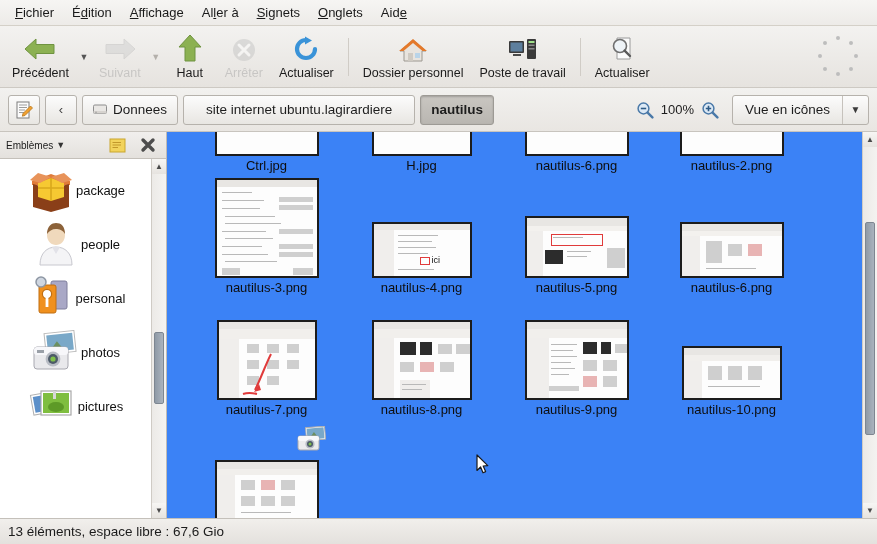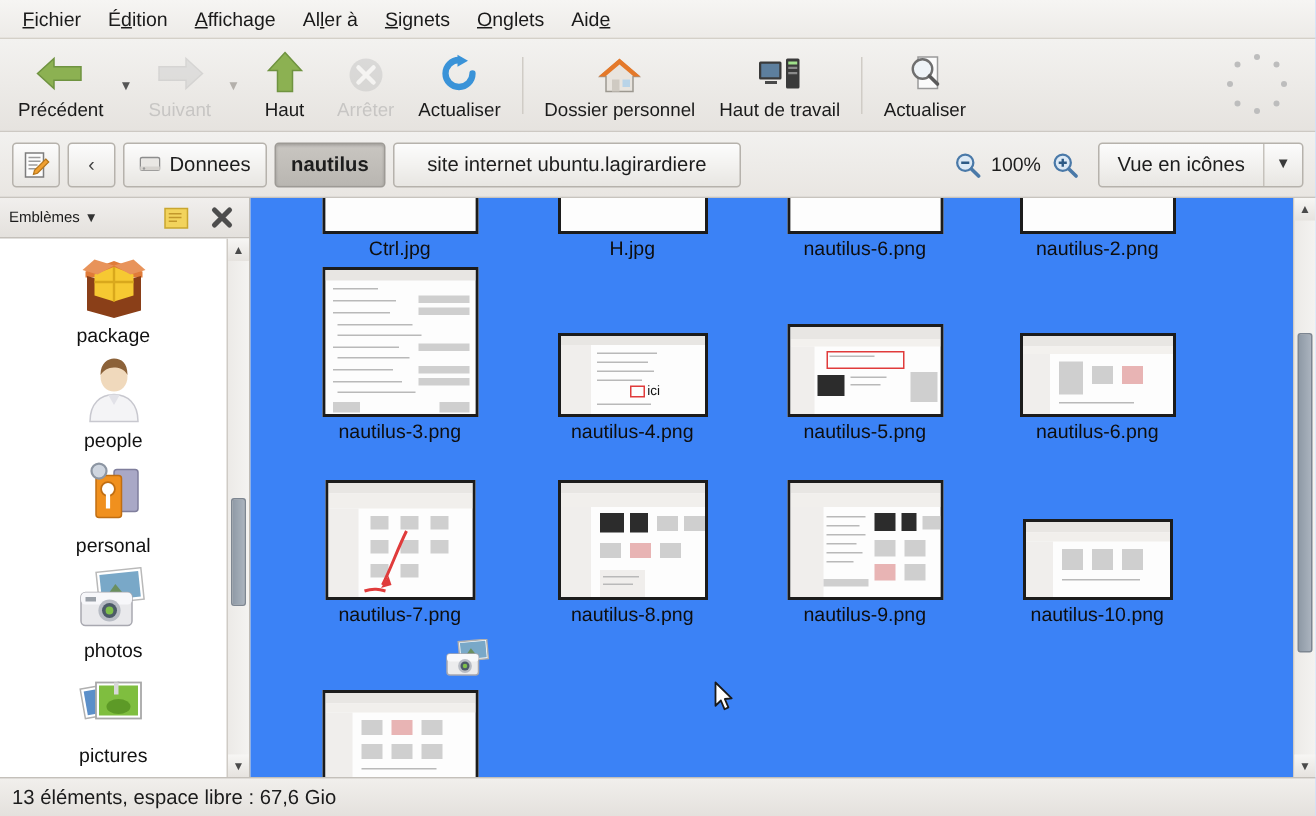--- a/index.html
+++ b/index.html
@@ -130,21 +130,21 @@
   .side-title { font-size: 10px; color: #1b1b1b; }
   .side-chev { font-size: 9px; color: #333; margin-left: -3px; }
   .side-head .sp { flex: 1; }
   .side-body { flex: 1; display: flex; min-height: 0; overflow: hidden; }
   .emb-list {
     flex: 1; display: flex; flex-direction: column;
     align-items: center; padding-top: 6px; gap: 4px;
     overflow: hidden;
   }
   .emb {
-    width: 100%; display: flex; flex-direction: column;
+    width: 100%; display: flex; flex-direction: row;
     align-items: center; cursor: default; justify-content: center;
   }
   .emb-ico { width: 50px; height: 50px; display: flex; align-items: center; justify-content: center; }
   .emb-lbl { font-size: 13px; color: #111; margin-top: 1px; }
 
   
   .vsb {
     width: 15px; flex: 0 0 15px;
     background: linear-gradient(to right,#eceae7,#f4f3f1);
     border-left: 1px solid #cfcbc5;
@@ -307,21 +307,21 @@
       <svg width="30" height="26" viewBox="0 0 30 26">
         <rect x="1" y="4" width="15" height="12" rx="1" fill="#3a3a3a"></rect>
         <rect x="2.5" y="5.5" width="12" height="9" fill="#5d7f9e"></rect>
         <rect x="5" y="17" width="8" height="2" fill="#4a4a4a"></rect>
         <rect x="19" y="2" width="9" height="20" rx="1" fill="#3a3a3a"></rect>
         <rect x="20.5" y="4" width="6" height="2" fill="#9fe08a"></rect>
         <rect x="20.5" y="7.5" width="6" height="1.5" fill="#8a8a8a"></rect>
         <rect x="20.5" y="11" width="6" height="1.5" fill="#8a8a8a"></rect>
       </svg>
     </div>
-    <div class="tb-lbl">Haut de travail</div>
+    <div class="tb-lbl">Poste de travail</div>
   </div>
 
   <div class="tb-sep"></div>
 
   <div class="tb-btn">
     <div class="tb-ico">
       <svg width="28" height="28" viewBox="0 0 28 28">
         <path d="M9 3 L22 3 L22 24 L9 24 Z" fill="#fbfbfb" stroke="#9a9a9a" stroke-width="1"></path>
         <circle cx="12" cy="11" r="6.5" fill="#eef3f7" stroke="#6f6f6f" stroke-width="1.6"></circle>
         <path d="M16.6 15.6 L22 21" stroke="#5a5a5a" stroke-width="2.4" stroke-linecap="round"></path>
@@ -360,26 +360,26 @@
 
   <div class="btn crumb">
     <svg width="14" height="12" viewBox="0 0 14 12">
       <rect x="0.5" y="1" width="13" height="8.5" rx="1.3" fill="#e9e7e4" stroke="#8d8d8d" stroke-width="1"></rect>
       <rect x="0.5" y="7" width="13" height="2.5" fill="#d6d3cf"></rect>
       <circle cx="3" cy="8.3" r=".8" fill="#9b9b9b"></circle>
     </svg>
     <span>Donnees</span>
   </div>
 
+  <div class="btn crumb crumb-wide">
+    <span>site internet ubuntu.lagirardiere</span>
+  </div>
+
   <div class="btn crumb active">
     <span>nautilus</span>
-  </div>
-
-  <div class="btn crumb crumb-wide">
-    <span>site internet ubuntu.lagirardiere</span>
   </div>
 
   <div class="loc-spacer"></div>
 
   <div class="zoomgrp">
     <svg width="18" height="18" viewBox="0 0 18 18">
       <circle cx="7.5" cy="7.5" r="5.4" fill="#dce9f5" stroke="#4a79a8" stroke-width="1.5"></circle>
       <path d="M11.6 11.6 L16.4 16.4" stroke="#4a79a8" stroke-width="2.4" stroke-linecap="round"></path>
       <path d="M4.8 7.5 H10.2" stroke="#2d5a85" stroke-width="1.6"></path>
     </svg>

